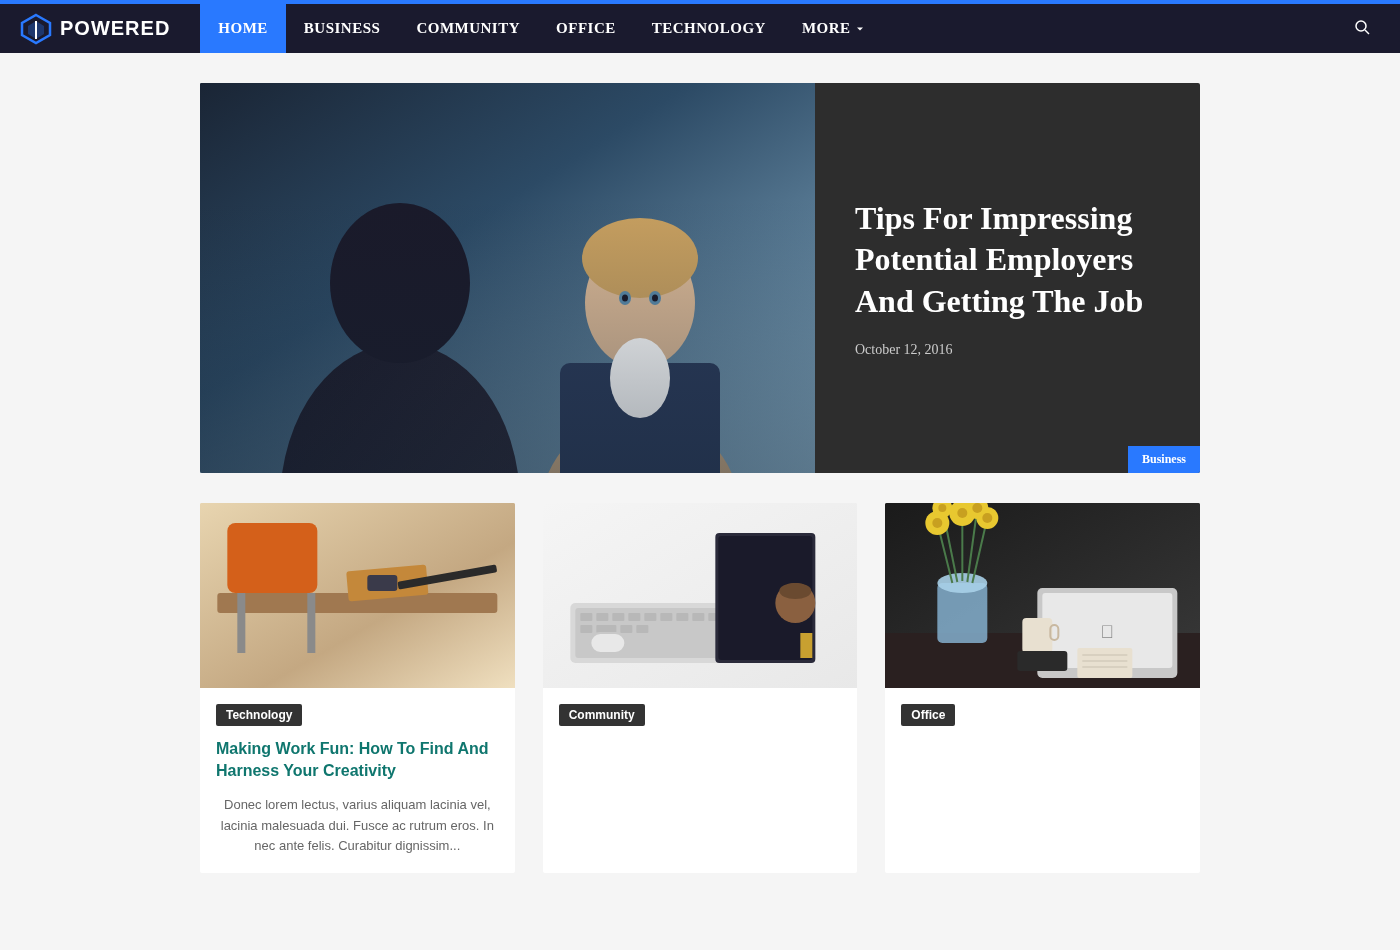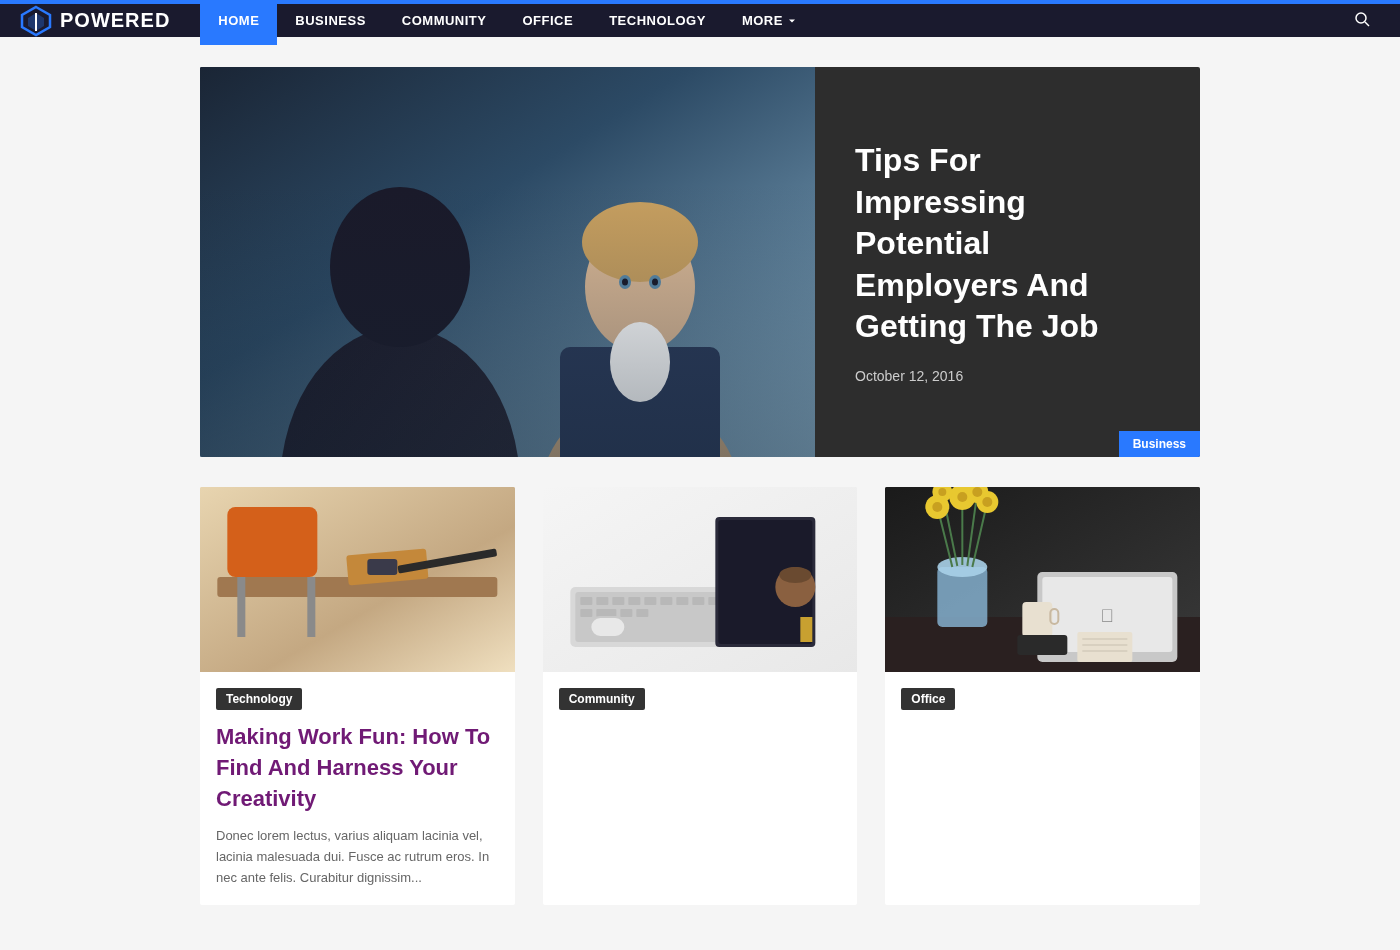--- a/index.html
+++ b/index.html
@@ -3,21 +3,21 @@
   <meta charset="utf-8">
   <style>
     * { margin: 0; padding: 0; box-sizing: border-box; }
     body { font-family: 'Arial', sans-serif; background: #f5f5f5; color: #333; }
 
     
     nav {
       background: #1a1a2e;
       display: flex;
       align-items: center;
-      height: 33px;
+      height: 49px;
       padding: 0 20px;
     }
     .nav-logo {
       display: flex;
       align-items: center;
       gap: 8px;
       color: white;
       font-weight: 900;
       font-size: 20px;
       letter-spacing: 1px;
@@ -32,28 +32,29 @@
     .nav-links {
       display: flex;
       align-items: center;
       list-style: none;
       gap: 0;
       flex: 1;
     }
     .nav-links li a {
       color: white;
       text-decoration: none;
-      font-size: 13px;
+      font-size: 15px;
       font-weight: 700;
       letter-spacing: 0.5px;
       padding: 0 18px;
       height: 49px;
       display: flex;
       align-items: center;
       text-transform: uppercase;
+      font-family: Liberation Serif, serif;
     }
     .nav-links li.active a { background: #2979ff; }
     .nav-search {
       color: white;
       background: none;
       border: none;
       cursor: pointer;
       font-size: 16px;
       padding: 0 10px;
     }
@@ -85,20 +86,21 @@
       overflow: hidden;
     }
     .hero-content {
       flex: 1;
       background: #2d2d2d;
       padding: 50px 40px;
       display: flex;
       flex-direction: column;
       justify-content: center;
       position: relative;
+      font-family: Liberation Serif, serif;
     }
     .hero-title {
       color: white;
       font-size: 32px;
       font-weight: 700;
       line-height: 1.3;
       margin-bottom: 20px;
     }
     .hero-date {
       color: #ccc;
@@ -140,30 +142,31 @@
       font-size: 12px;
       font-weight: 700;
       color: white;
       border-radius: 2px;
       margin-bottom: 12px;
     }
     .badge-technology { background: #333; }
     .badge-community { background: #333; }
     .badge-office { background: #333; }
     .card-title {
-      font-size: 22px;
+      font-size: 16px;
       font-weight: 700;
-      color: #701a75;
+      color: #0f766e;
       line-height: 1.4;
       margin-bottom: 12px;
     }
     .card-excerpt {
       font-size: 13px;
       color: #666;
       line-height: 1.6;
+      text-align: center;
     }
 
     
     .top-accent {
       height: 4px;
       background: #2979ff;
       width: 100%;
     }
 
     

